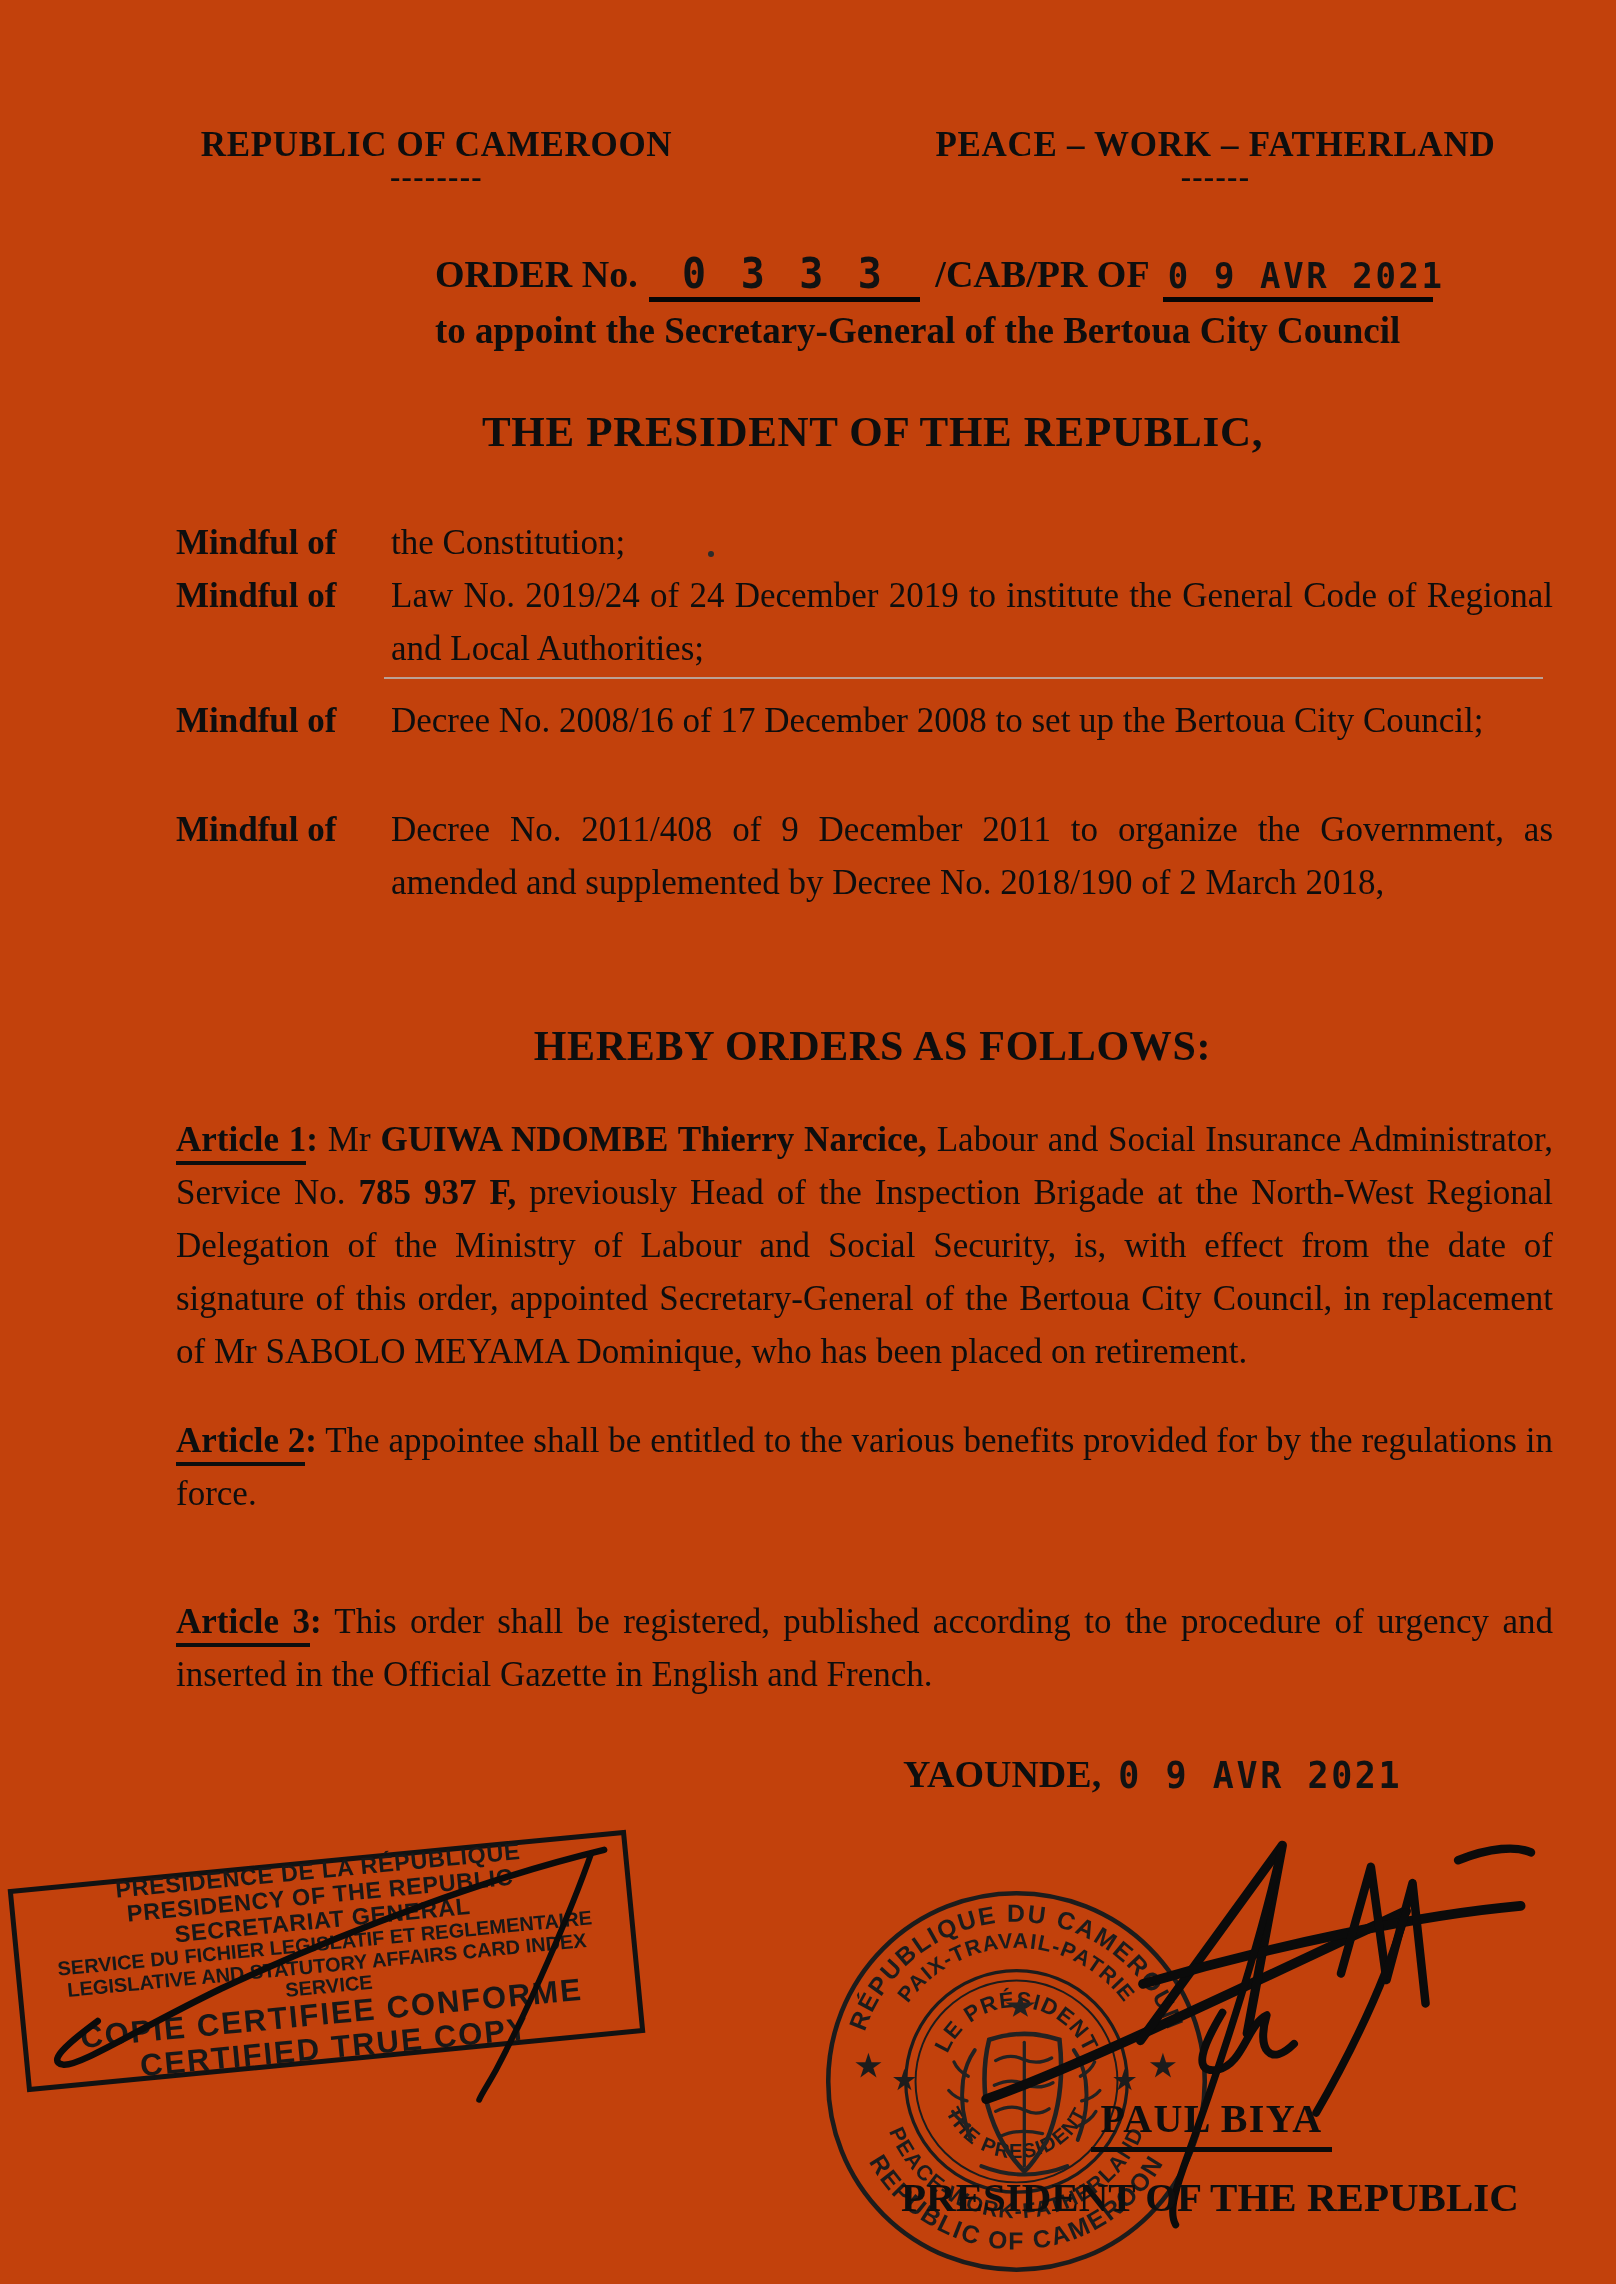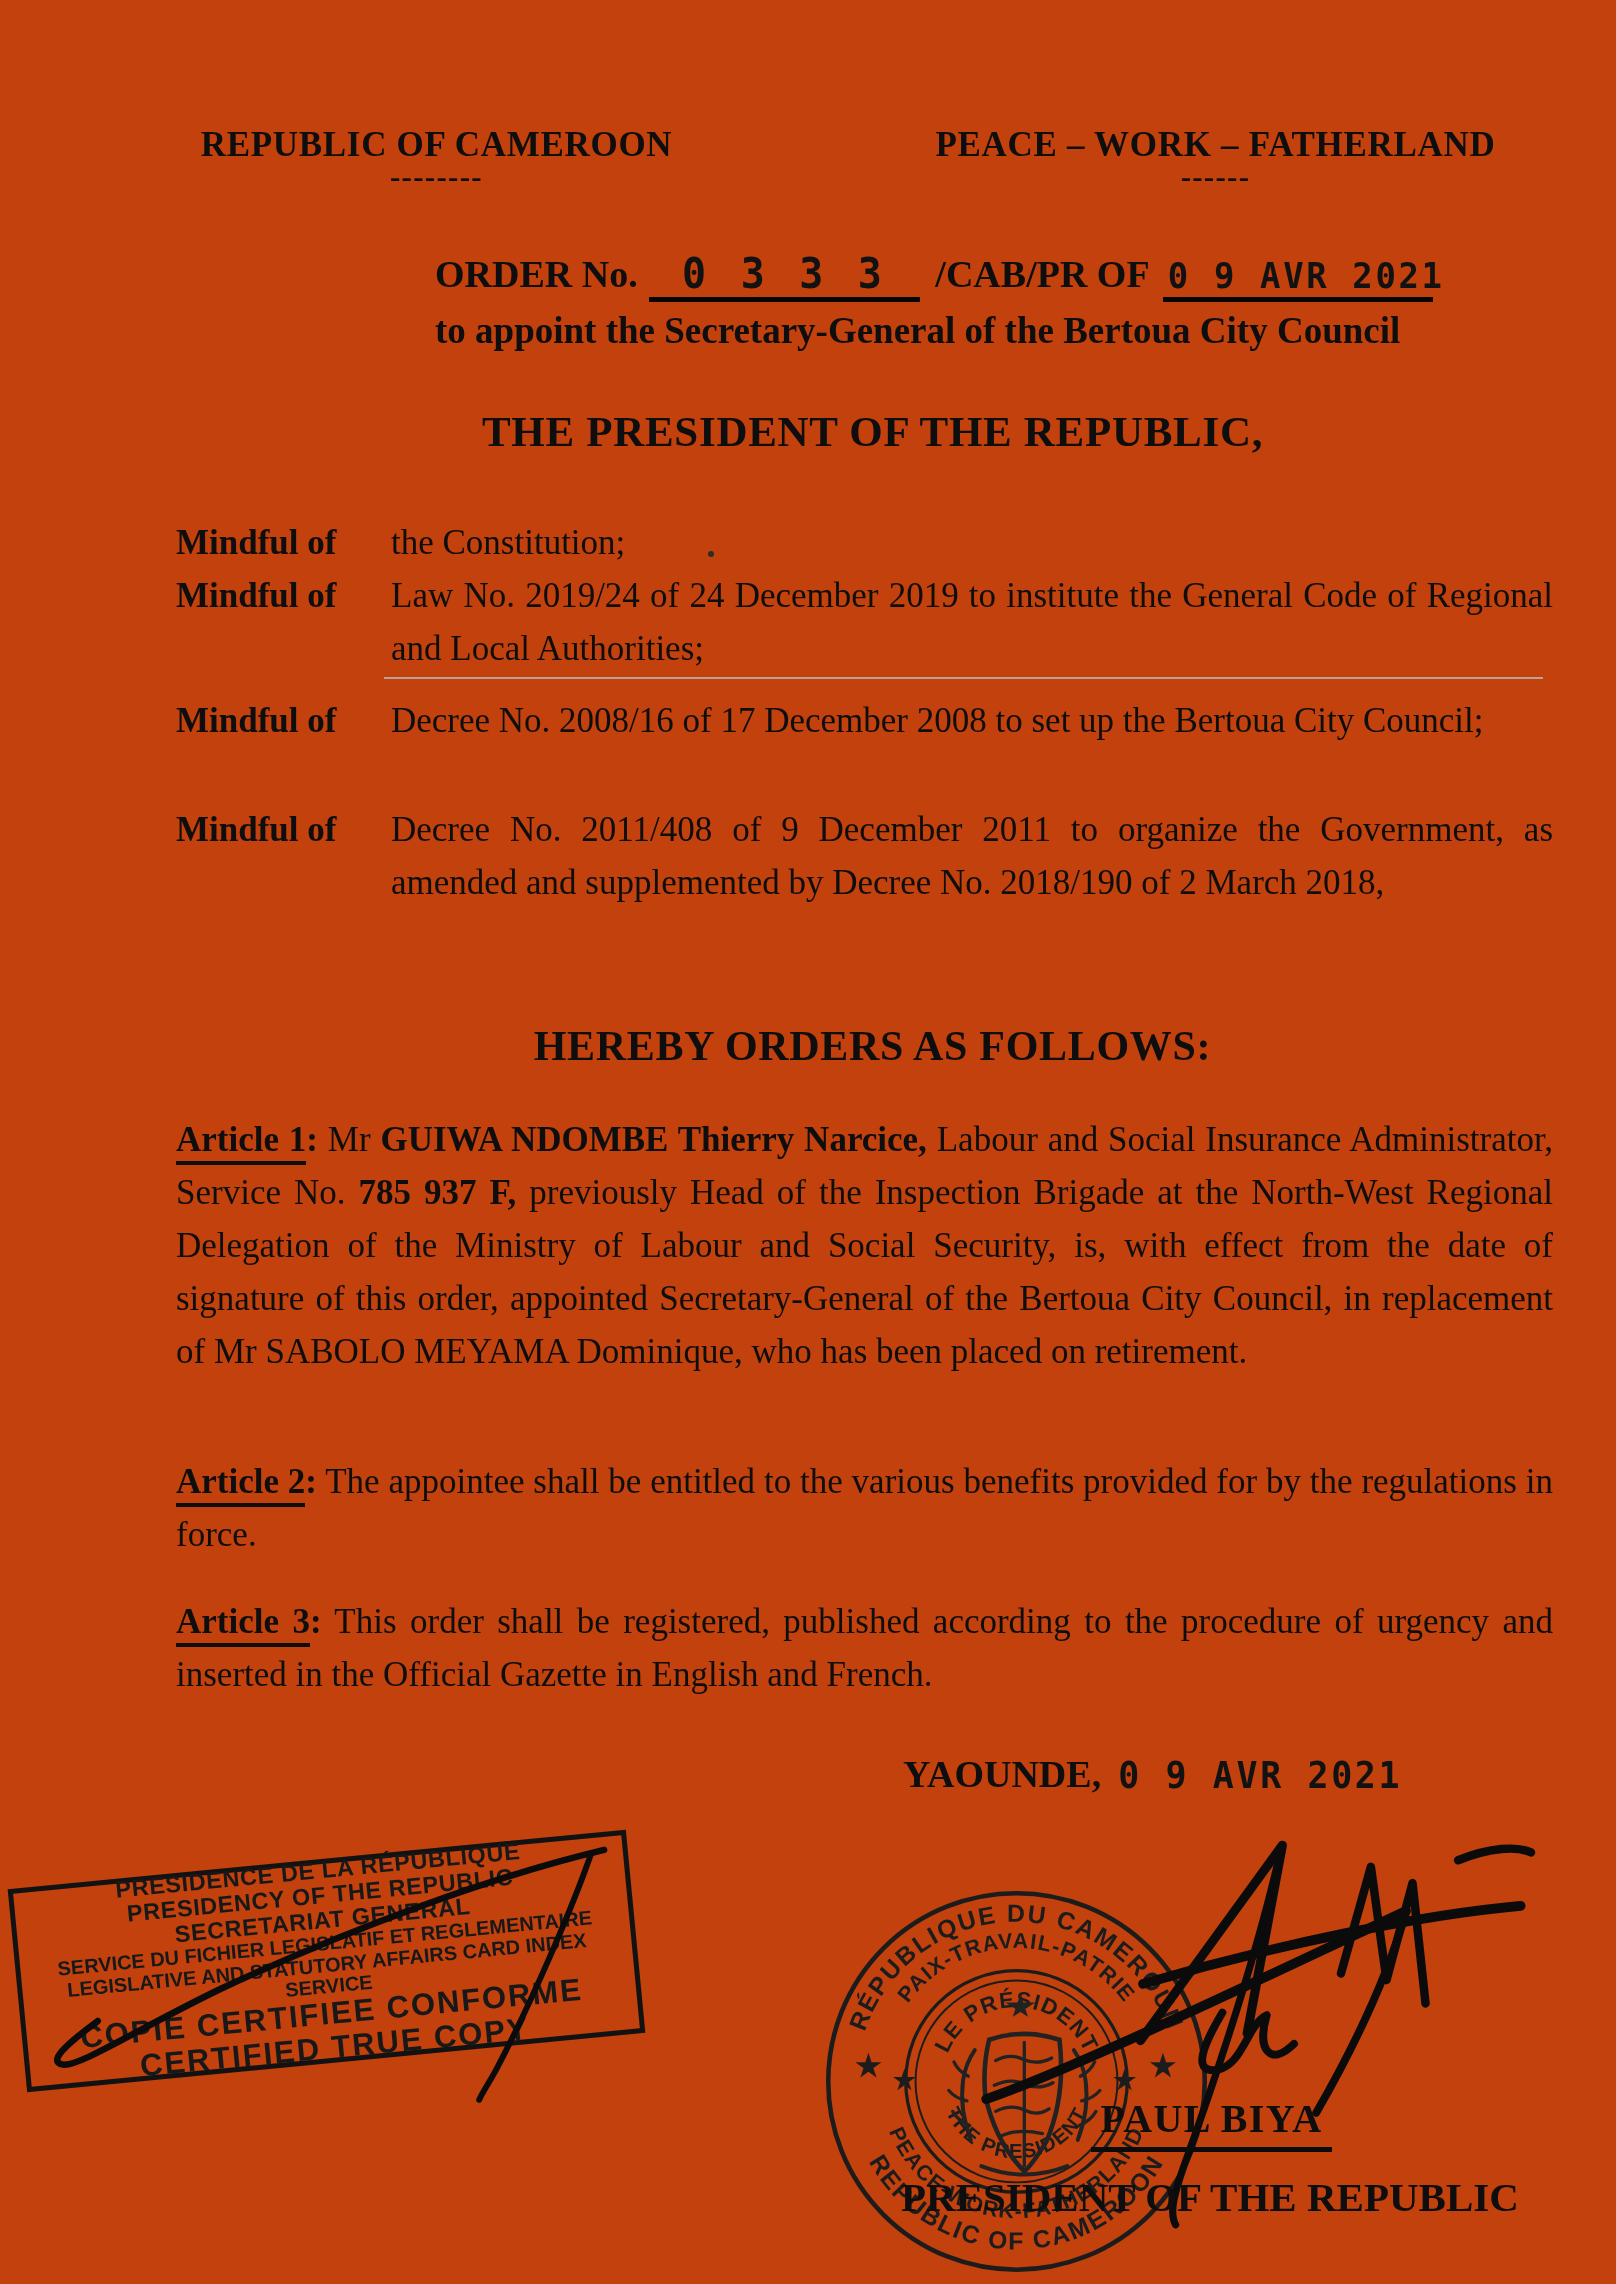--- a/index.html
+++ b/index.html
@@ -27,21 +27,21 @@
   .doc-title{position:absolute;top:407px;left:176px;width:1393px;text-align:center;font-weight:bold;font-size:43px;letter-spacing:0.7px;}
   .orders-heading{position:absolute;top:1010px;left:176px;width:1393px;text-align:center;font-weight:bold;font-size:42px;letter-spacing:0.7px;margin-top:12px;}
   
   .mindful{position:absolute;left:176px;width:1377px;font-size:35px;line-height:53px;display:flex;}
   .mindful .lbl{font-weight:bold;width:215px;flex:0 0 215px;}
   .mindful .txt{flex:1;text-align:justify;}
   .m1{top:516px;} .m2{top:569px;} .m3{top:694px;} .m4{top:803px;}
   .sepline{position:absolute;top:677px;left:384px;width:1159px;height:2px;background:#b9b9b9;opacity:.8;}
   
   .article{position:absolute;left:176px;width:1377px;font-size:35px;line-height:53px;text-align:justify;}
-  .a1{top:1113px;} .a2{top:1455px;} .a3{top:1595px;}
+  .a1{top:1113px;} .a2{top:1414px;} .a3{top:1595px;}
   .art-lbl{font-weight:bold;border-bottom:4.6px solid #0e0e0e;padding-bottom:2px;}
   .art-colon{font-weight:bold;}
   .bseg{font-weight:bold;}
   
   .dateline{position:absolute;top:1752px;left:903px;white-space:nowrap;font-weight:bold;font-size:38px;}
   .dateline .date-ink{font-size:35px;margin-left:17px;}
   
   .stamp{
     position:absolute;left:16.3px;top:1859px;width:611px;height:194px;
     border:5.2px solid #121212;transform:rotate(-5.5deg);transform-origin:center;

